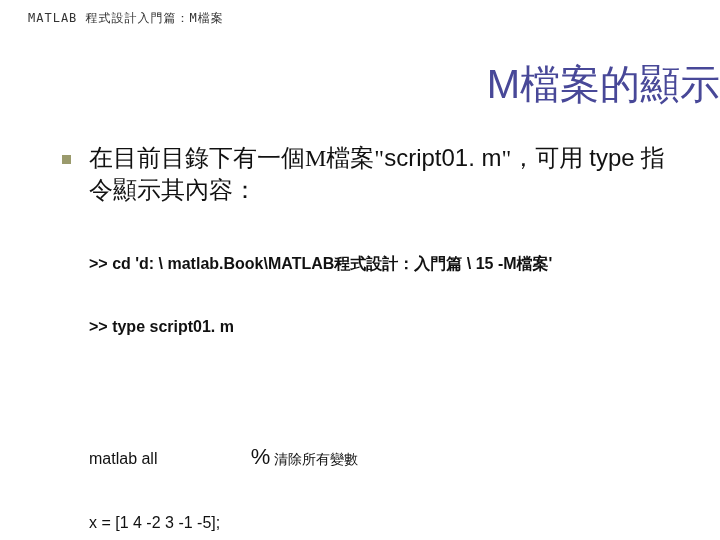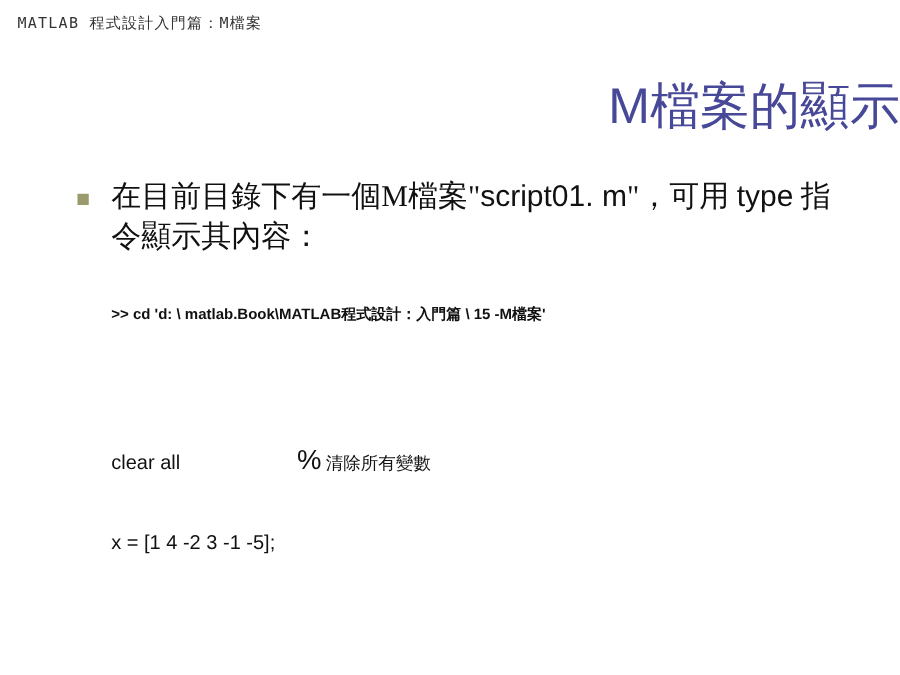--- a/index.html
+++ b/index.html
@@ -7,21 +7,21 @@
   .slide {
     width: 720px;
     height: 540px;
     position: relative;
     padding: 0;
   }
   .header {
     font-family: "MingLiU", "PMingLiU", monospace;
     font-size: 12px;
     color: #333;
-    padding: 10px 0 0 14px;
+    padding: 10px 0 0 28px;
     letter-spacing: 1px;
   }
   .title {
     font-family: Verdana, "Microsoft JhengHei", sans-serif;
     font-size: 40px;
     color: #484898;
     text-align: right;
     margin-top: 30px;
     font-weight: 400;
   }
@@ -46,21 +46,21 @@
     font-size: 24px;
     color: #111;
     line-height: 1.35;
     font-family: "Microsoft JhengHei", "PMingLiU", serif;
   }
   .bullet-text .latin { font-family: Verdana, Arial, sans-serif; }
   .cmd-block {
     margin-left: 27px;
     margin-top: 6px;
     font-family: Verdana, Arial, "Microsoft JhengHei", sans-serif;
-    font-size: 12px;
+    font-size: 16px;
     font-weight: 700;
     color: #111;
     line-height: 1.3;
     white-space: pre;
   }
   .code-block {
     margin-left: 27px;
     margin-top: 22px;
     font-family: Verdana, Arial, sans-serif;
     font-size: 16px;
@@ -91,24 +91,25 @@
 
     <div class="bullet-row">
       <div class="bullet-sq"></div>
       <div class="bullet-text">
         <span>在目前目錄下有一個M檔案"</span><span class="latin">script01. m</span><span>"，可用 </span><span class="latin">type</span><span> 指令顯示其內容：</span>
       </div>
     </div>
 
     <div class="cmd-block">
       <div class="code-line">&gt;&gt; cd 'd: \ matlab.Book\MATLAB程式設計：入門篇 \ 15 -M檔案'</div>
+      <div class="code-line">&gt;&gt; type script01. m</div>
     </div>
 
     <div class="code-block">
-      <div class="code-line"><span>clear all</span><span>                     </span><span class="comment-pct">%</span><span class="comment-txt"> 清除所有變數</span></div>
+      <div class="code-line"><span>matlab all</span><span>                     </span><span class="comment-pct">%</span><span class="comment-txt"> 清除所有變數</span></div>
       <div class="code-line">x = [1 4 -2 3 -1 -5];</div>
       
       
       
       
       
       
       
     </div>
 

